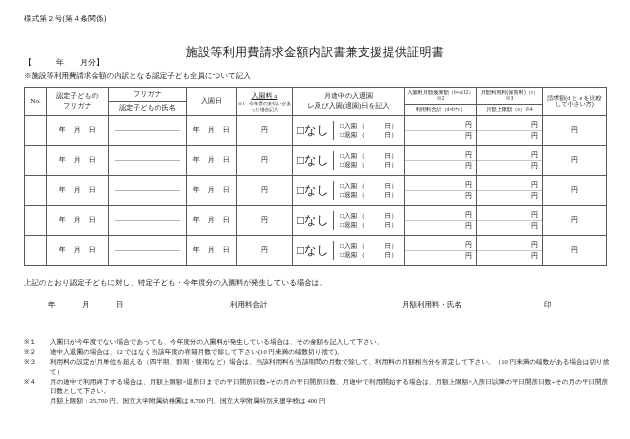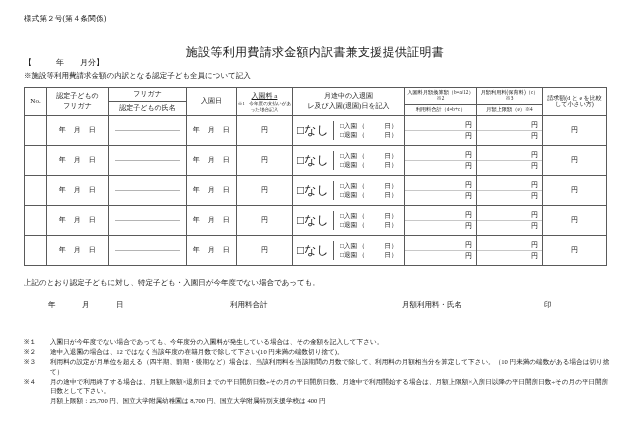--- a/index.html
+++ b/index.html
@@ -435,21 +435,21 @@
         <td class="split-cell">
           <div class="split-top">円</div>
           <div class="split-bot">円</div>
         </td>
         <td class="c-yen">円</td>
       </tr>
 
     </tbody>
   </table>
 
-  <div class="certify">上記のとおり認定子どもに対し、特定子ども・入園日が今年度でない場合であっても。</div>
+  <div class="certify">上記のとおり認定子どもに対し、特定子ども・今年度分の入園料が発生している場合は。</div>
 
   <div class="sign-row">
     <span class="sign-date">年　　　月　　　日</span>
     <span class="sign-inst">利用料合計</span>
     <span class="sign-rep">月額利用料・氏名</span>
     <span class="sign-seal">印</span>
   </div>
 
   <div class="notes">
     <div class="note">

